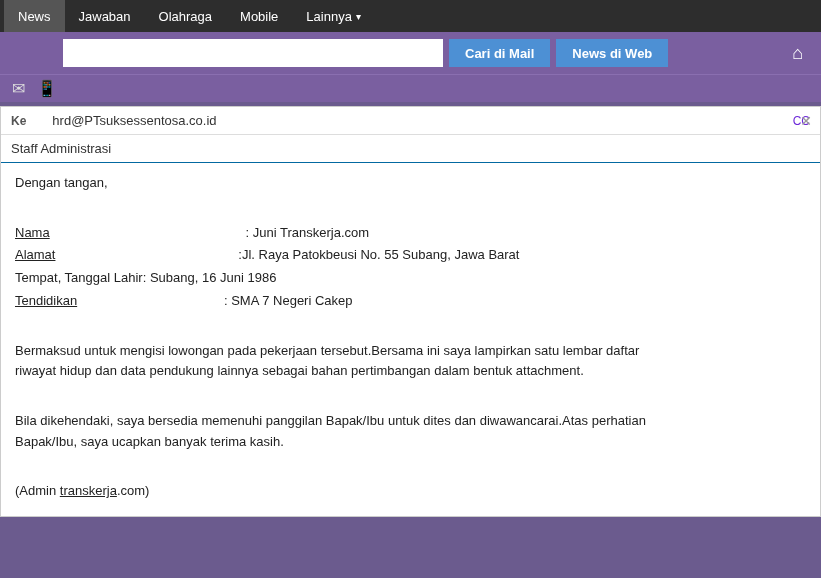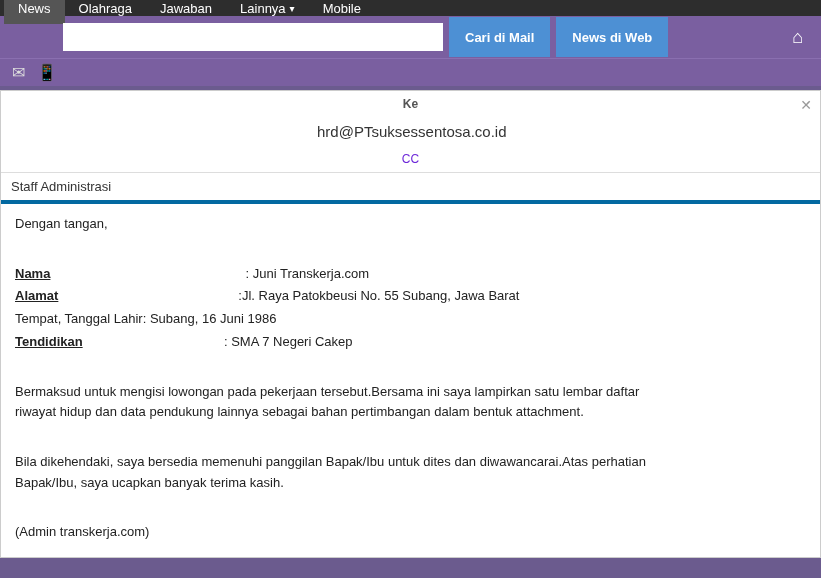--- a/index.html
+++ b/index.html
@@ -1,21 +1,21 @@
 <!DOCTYPE html>
 <html><head>
   <meta charset="utf-8">
   <style>
     * { margin: 0; padding: 0; box-sizing: border-box; }
     body { font-family: Arial, sans-serif; font-size: 13px; background: #6b5b8e; width: 821px; height: 578px; overflow: hidden; }
 
     
     .navbar {
       background: #2d2d2d;
-      height: 16px;
+      height: 32px;
       display: flex;
       align-items: center;
       padding: 0 4px;
     }
     .nav-item {
       color: #fff;
       padding: 0 14px;
       height: 32px;
       display: flex;
       align-items: center;
@@ -46,21 +46,21 @@
     .search-input {
       width: 100%;
       height: 28px;
       border: none;
       background: #fff;
       padding: 0 8px;
       font-size: 13px;
       outline: none;
     }
     .btn-search {
-      height: 40px;
+      height: 28px;
       padding: 0 16px;
       background: #4d90d4;
       color: #fff;
       border: none;
       cursor: pointer;
       font-size: 13px;
       font-weight: bold;
       text-align: right;
     }
     .home-btn {
@@ -92,72 +92,70 @@
       background: #fff;
       margin: 4px 0 0 0;
       border: 1px solid #ccc;
       position: relative;
     }
     .email-header {
       padding: 6px 10px;
       border-bottom: 1px solid #ddd;
       display: flex;
       align-items: center;
-      gap: 12px;
-      flex-direction: column;
+      gap: 26px;
     }
     .email-label {
       font-size: 12px;
       color: #555;
       font-weight: bold;
     }
     .email-to-input {
       flex: 1;
       border: none;
       outline: none;
-      font-size: 15px;
+      font-size: 13px;
       color: #333;
-      margin-left: 12px;
     }
     .email-cc {
       font-size: 12px;
       color: #6d28d9;
       cursor: pointer;
     }
     .email-close {
       font-size: 14px;
       color: #999;
       cursor: pointer;
       position: absolute;
       right: 8px;
       top: 6px;
     }
 
     .email-subject-row {
       padding: 6px 10px;
-      border-bottom: 4px solid #0369a1;
+      border-bottom: 1px solid #0369a1;
     }
     .email-subject-input {
       width: 100%;
       border: none;
       outline: none;
       font-size: 13px;
       color: #333;
     }
 
     .email-body {
       padding: 10px 14px;
       min-height: 300px;
       font-size: 13px;
       line-height: 1.6;
       color: #222;
       outline: none;
     }
     .email-body p { margin-bottom: 4px; }
-    .email-body .underline { text-decoration: underline; font-weight: bold; }
+    .email-body .underline { text-decoration: underline; }
 
     .info-table {
       margin: 4px 0;
     }
     .info-row {
       display: flex;
       gap: 0;
       margin-bottom: 2px;
     }
     .info-key {
@@ -166,31 +164,31 @@
     }
   </style>
 </head>
 <body>
 
 <div class="navbar">
   <div class="nav-item active">
     <span>News</span>
   </div>
   <div class="nav-item">
+    <span>Jawaban</span>
+  </div>
+  <div class="nav-item">
     <span>Olahraga</span>
   </div>
   <div class="nav-item">
-    <span>Jawaban</span>
+    <span>Mobile</span>
   </div>
   <div class="nav-item nav-dropdown">
     <span>Lainnya</span>
     <span style="font-size:10px;">▾</span>
-  </div>
-  <div class="nav-item">
-    <span>Mobile</span>
   </div>
 </div>
 
 <div class="search-bar">
   <div class="search-input-wrap">
     <input class="search-input" type="text" style="">
   </div>
   <button class="btn-search">Cari di Mail</button>
   <button class="btn-search">News di Web</button>
   <div class="home-btn">
@@ -238,16 +236,16 @@
         <span class="info-key underline">Tendidikan</span>
         <span>&nbsp;&nbsp;&nbsp;&nbsp;&nbsp;&nbsp;&nbsp;&nbsp;</span>
         <span>:  SMA 7 Negeri  Cakep</span>
       </div>
     </div>
     <p>&nbsp;</p>
     <p>Bermaksud untuk mengisi lowongan pada pekerjaan tersebut.Bersama ini saya lampirkan satu lembar daftar<br>riwayat hidup dan data pendukung lainnya sebagai bahan pertimbangan dalam bentuk attachment.</p>
     <p>&nbsp;</p>
     <p>Bila dikehendaki, saya bersedia memenuhi panggilan Bapak/Ibu untuk dites dan diwawancarai.Atas perhatian<br>Bapak/Ibu, saya ucapkan banyak terima kasih.</p>
     <p>&nbsp;</p>
-    <p>(Admin <span style="">transkerja</span>.com)</p>
+    <p>(Admin <span style="text-decoration:underline;">transkerja</span>.com)</p>
   </div>
 
 </div>
 
 </body></html>

